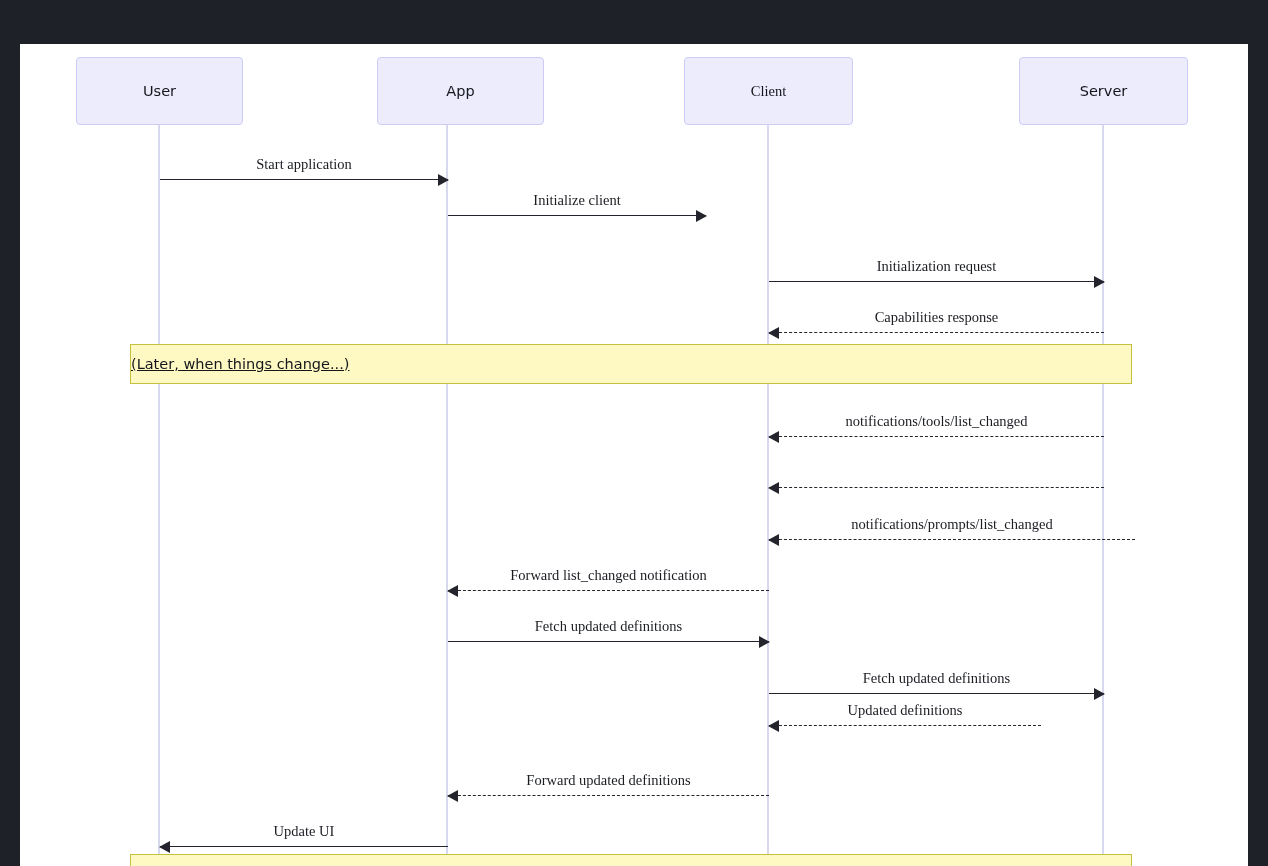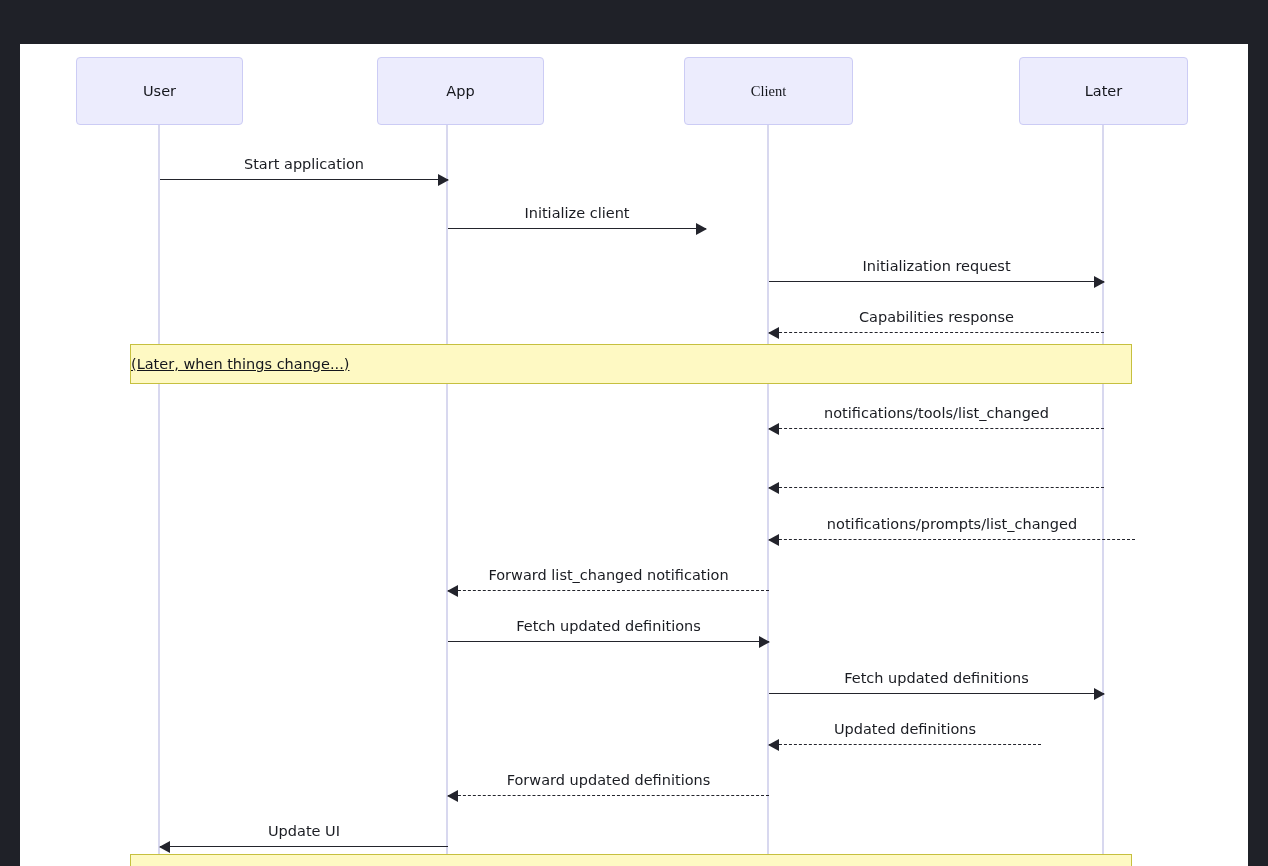--- a/index.html
+++ b/index.html
@@ -56,20 +56,21 @@
     position: absolute;
     width: 2px;
     background: #d8d8ef;
     z-index: 1;
   }
   
   .message {
     position: absolute;
     height: 30px;
     z-index: 3;
+    font-family: Liberation Serif, serif;
   }
   .msg-label {
     position: absolute;
     left: 0; right: 0;
     bottom: 9px;
     text-align: center;
     font-size: 14.5px;
     color: #1a1c22;
     white-space: nowrap;
     line-height: 1;
@@ -133,45 +134,45 @@
         <div class="participant-box" style="left: 56px; top: 13px; width: 167px;">
           <span>User</span>
         </div>
         <div class="participant-box" style="left: 357px; top: 13px; width: 167px;">
           <span>App</span>
         </div>
         <div class="participant-box" style="left: 664px; top: 13px; width: 169px; font-family: Liberation Serif, serif;">
           <span>Client</span>
         </div>
         <div class="participant-box" style="left: 999px; top: 13px; width: 169px;">
-          <span>Later</span>
+          <span>Server</span>
         </div>
       </div>
     <div id="messages-layer">
         <div class="message" style="left: 140px; width: 288px; top: 106px;">
           <div class="msg-label">Start application</div>
           <div class="msg-line"></div>
           <div class="arrowhead right"></div>
         </div>
-        <div class="message" style="left: 428px; width: 258px; top: 155px;">
+        <div class="message" style="left: 428px; width: 258px; top: 142px;">
           <div class="msg-label">Initialize client</div>
           <div class="msg-line"></div>
           <div class="arrowhead right"></div>
         </div>
         <div class="message" style="left: 749px; width: 335px; top: 208px;">
           <div class="msg-label">Initialization request</div>
           <div class="msg-line"></div>
           <div class="arrowhead right"></div>
         </div>
         <div class="message" style="left: 749px; width: 335px; top: 259px;">
           <div class="msg-label">Capabilities response</div>
           <div class="msg-line dashed"></div>
           <div class="arrowhead left"></div>
         </div>
-        <div class="message" style="left: 749px; width: 335px; top: 355px;">
+        <div class="message" style="left: 749px; width: 335px; top: 363px;">
           <div class="msg-label">notifications/tools/list_changed</div>
           <div class="msg-line dashed"></div>
           <div class="arrowhead left"></div>
         </div>
         <div class="message" style="left: 749px; width: 335px; top: 414px;">
           <div class="msg-line dashed"></div>
           <div class="arrowhead left"></div>
         </div>
         <div class="message" style="left: 749px; width: 366px; top: 466px;">
           <div class="msg-label">notifications/prompts/list_changed</div>
@@ -186,21 +187,21 @@
         <div class="message" style="left: 428px; width: 321px; top: 568px;">
           <div class="msg-label">Fetch updated definitions</div>
           <div class="msg-line"></div>
           <div class="arrowhead right"></div>
         </div>
         <div class="message" style="left: 749px; width: 335px; top: 620px;">
           <div class="msg-label">Fetch updated definitions</div>
           <div class="msg-line"></div>
           <div class="arrowhead right"></div>
         </div>
-        <div class="message" style="left: 749px; width: 272px; top: 671px;">
+        <div class="message" style="left: 749px; width: 272px; top: 652px;">
           <div class="msg-label">Updated definitions</div>
           <div class="msg-line dashed"></div>
           <div class="arrowhead left"></div>
         </div>
         <div class="message" style="left: 428px; width: 321px; top: 722px;">
           <div class="msg-label">Forward updated definitions</div>
           <div class="msg-line dashed"></div>
           <div class="arrowhead left"></div>
         </div>
         <div class="message" style="left: 140px; width: 288px; top: 773px;">

